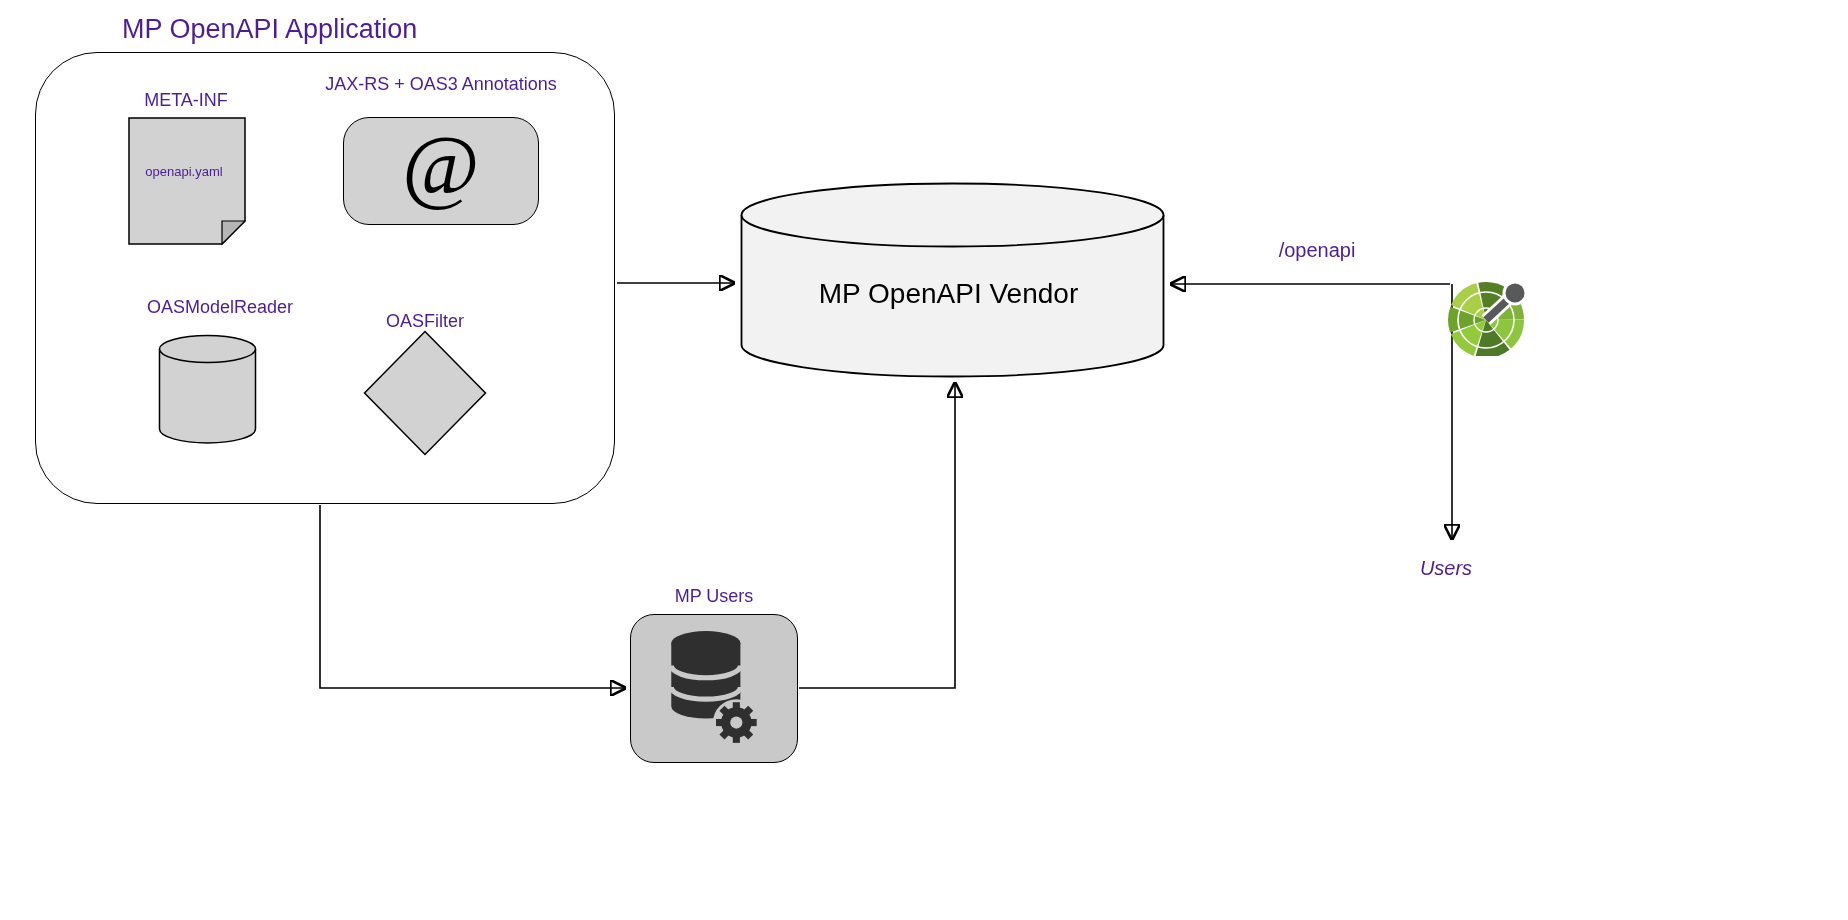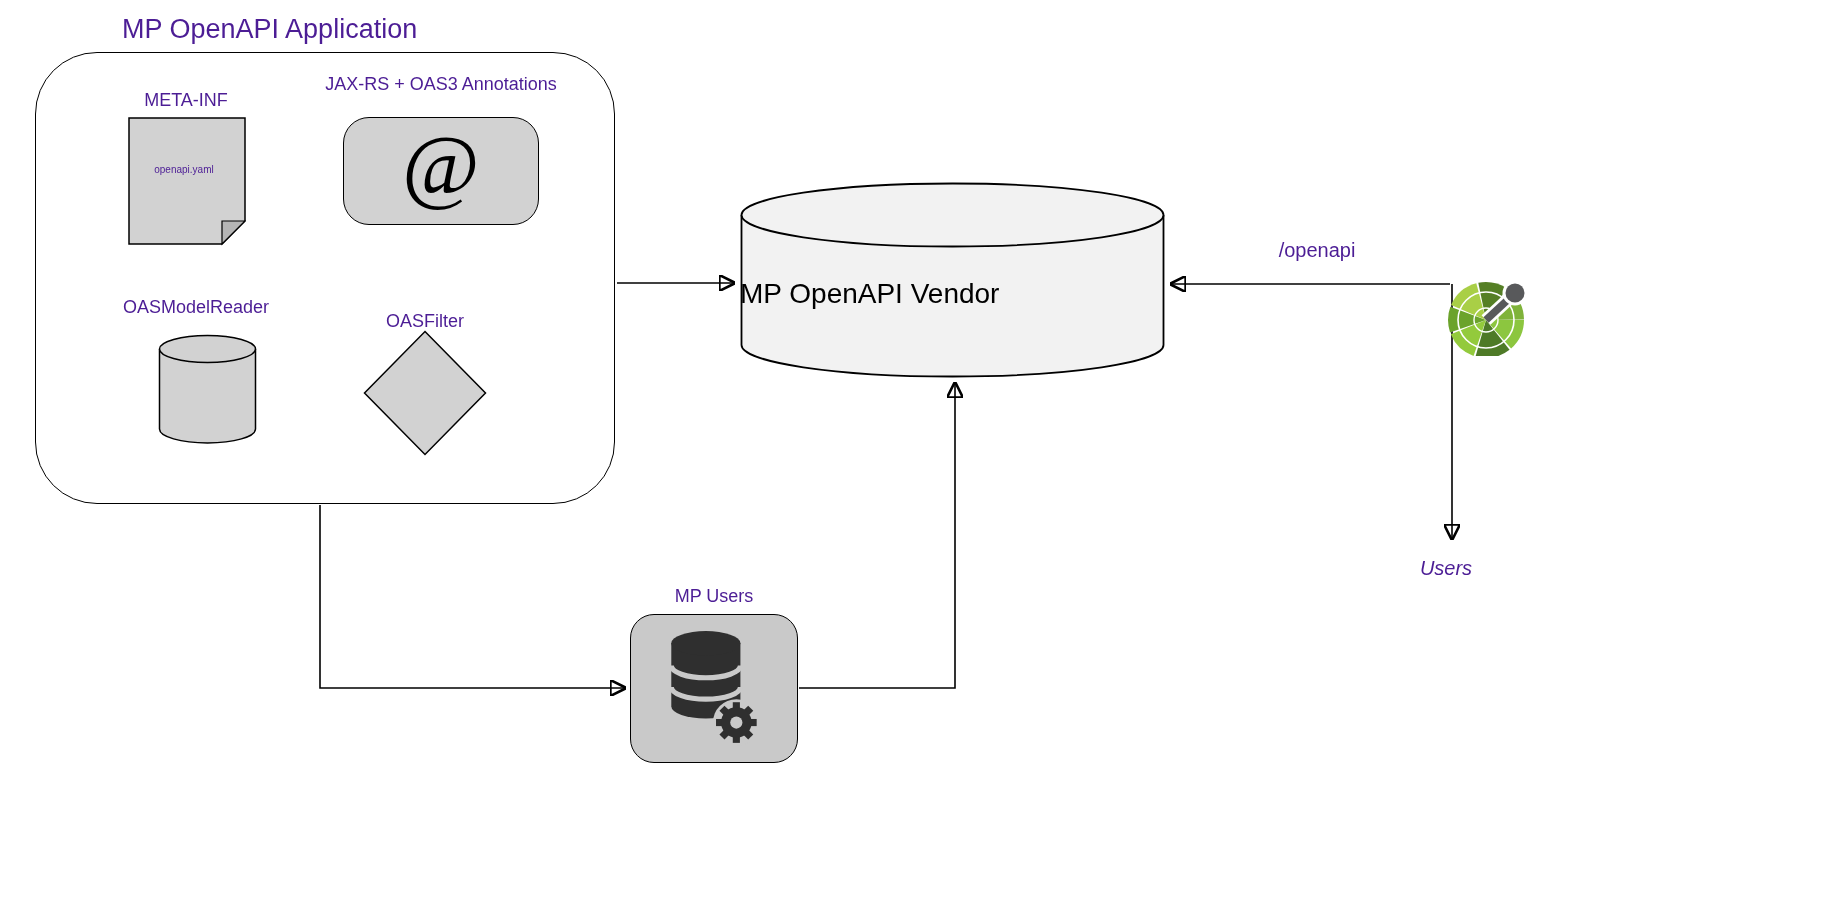--- a/index.html
+++ b/index.html
@@ -11,21 +11,21 @@
     width: 1848px;
     height: 920px;
     background: #ffffff;
     overflow: hidden;
   }
 
   .label { position: absolute; text-align: center; color: #4c1d95; line-height: 1.2; }
   .label.title { font-size: 27px; text-align: left; white-space: nowrap; }
   .label.small { font-size: 18px; white-space: nowrap; text-align: center; }
   .label.big   { font-size: 20px; white-space: nowrap; }
-  .label.tiny  { font-size: 10px; white-space: nowrap; }
+  .label.tiny  { font-size: 13px; white-space: nowrap; }
 
   .app-box {
     position: absolute;
     left: 35px; top: 52px;
     width: 580px; height: 452px;
     background: #ffffff;
     border: 1.7px solid #000;
     border-radius: 62px;
   }
 
@@ -53,21 +53,21 @@
     width: 168px; height: 149px;
     background: #c9c9c9;
     border: 1.6px solid #000;
     border-radius: 24px;
   }
   .config-box svg { position: absolute; left: 28px; top: 12px; }
 
   .vendor-wrap { position: absolute; left: 740px; top: 182px; width: 425px; height: 196px; }
   .vendor-label {
     position: absolute; left: 0; right: 8px; top: 96px;
-    font-size: 28px;
+    text-align: center; font-size: 28px;
   }
 
   #connectors { position: absolute; left: 0; top: 0; }
   #connectors path { fill: none; stroke: #000; stroke-width: 1.6px; }
 </style>
 </head>
 <body>
 
 <div id="canvas">
 
@@ -95,21 +95,21 @@
       <polygon points="94,127 117,104 94,104" fill="#b5b5b5" stroke="#000" stroke-width="1.2"></polygon>
     </svg>
   </div>
   <div class="label tiny" style="left:130px; top:164px; width:108px;">openapi.yaml</div>
 
   <div class="label small" style="left:311px; top:74px; width:260px;">JAX-RS + OAS3 Annotations</div>
   <div class="at-box">
     <span class="at-glyph">@</span>
   </div>
 
-  <div class="label small" style="left:96px; top:297px; width:200px;">OASModelReader</div>
+  <div class="label small" style="left:120px; top:297px; width:200px;">OASModelReader</div>
   <div class="shape" style="left:158px; top:334px; width:100px; height:112px;">
     <svg width="100" height="112" viewBox="0 0 100 112">
       <path d="M1.5,15 L1.5,95 A48,14 0 0 0 97.5,95 L97.5,15" fill="#d2d2d2" stroke="#000" stroke-width="1.5"></path>
       <ellipse cx="49.5" cy="15" rx="48" ry="13.5" fill="#d2d2d2" stroke="#000" stroke-width="1.5"></ellipse>
     </svg>
   </div>
 
   <div class="label small" style="left:325px; top:311px; width:200px;">OASFilter</div>
   <div class="shape" style="left:363px; top:330px; width:124px; height:126px;">
     <svg width="124" height="126" viewBox="0 0 124 126">

